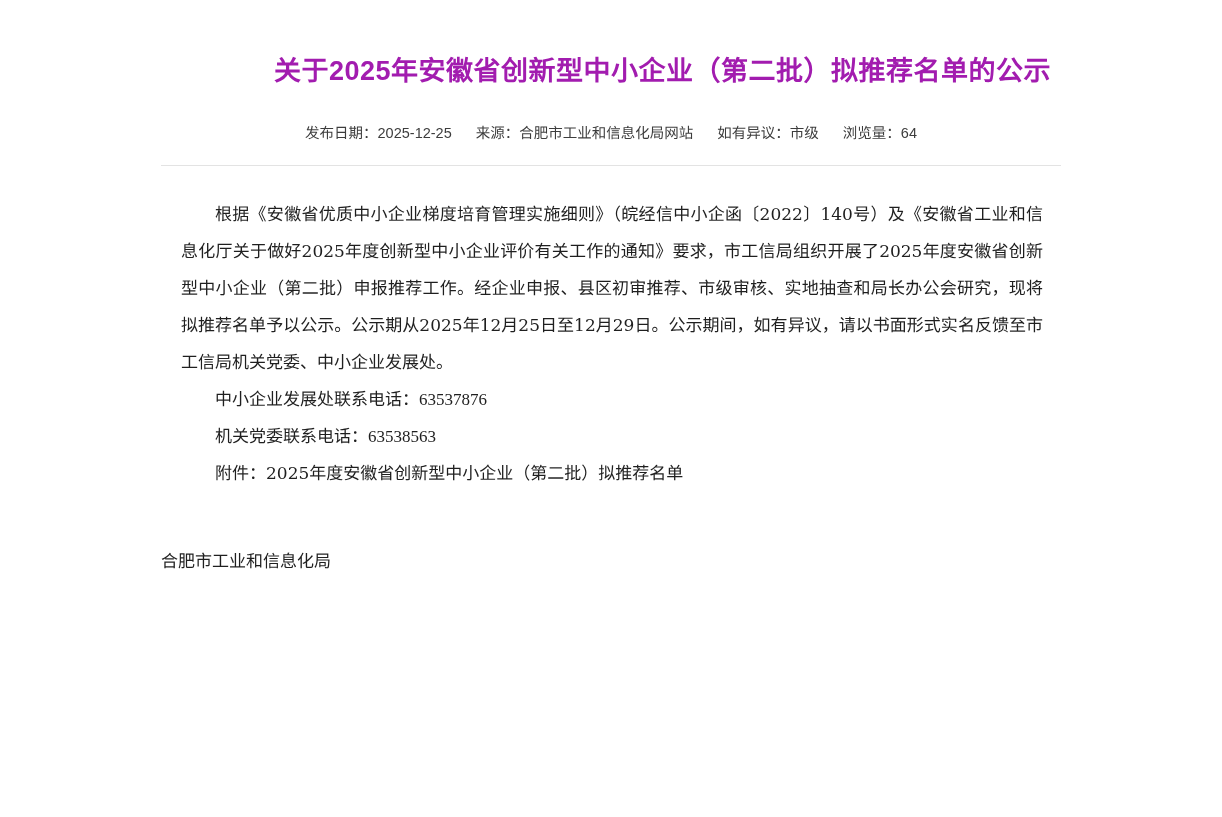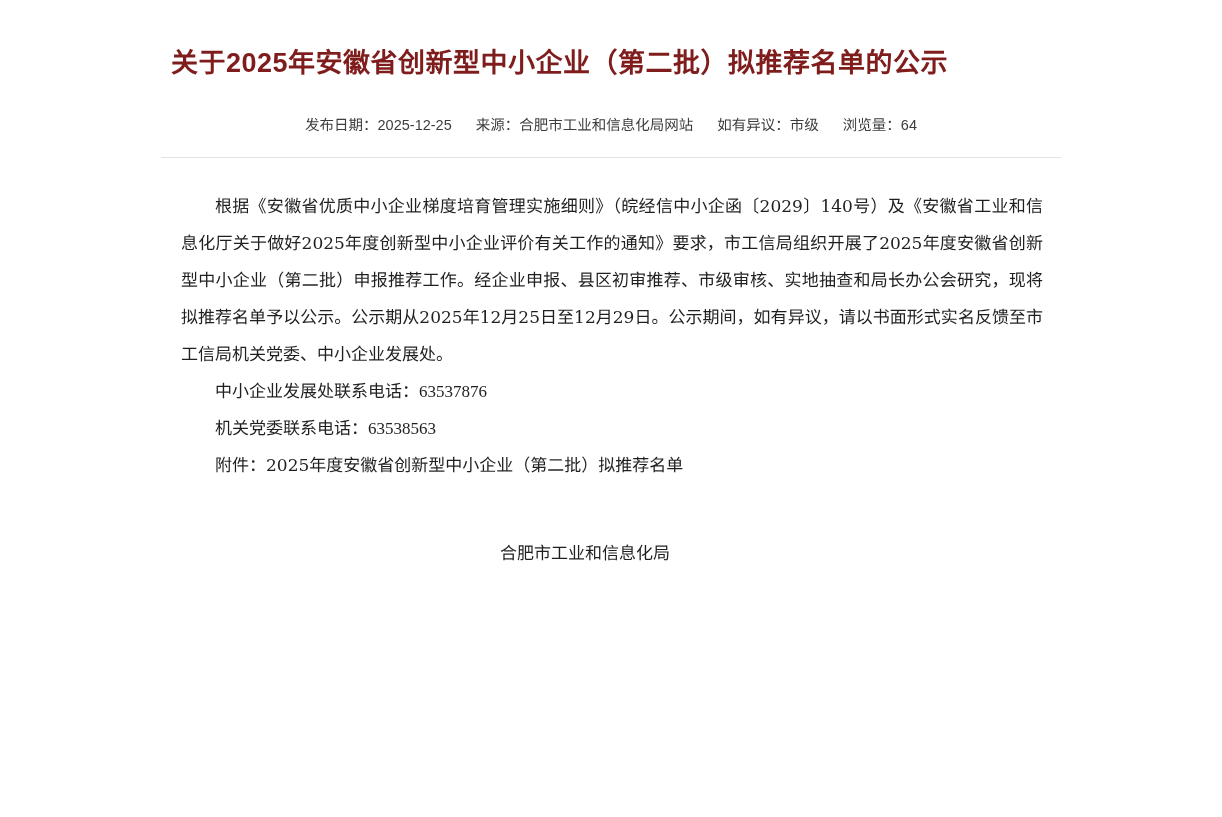--- a/index.html
+++ b/index.html
@@ -25,24 +25,24 @@
     width: 900px;
     margin: 0 auto;
     padding-top: 38px;
     box-sizing: border-box;
   }
   .title {
     font-family: "Liberation Sans", "DejaVu Sans", sans-serif;
     font-weight: bold;
     font-size: 27px;
     line-height: 42px;
-    text-align: left;
-    color: #7f1d1d;
+    text-align: right;
+    color: #a21caf;
     letter-spacing: 0.5px;
-    margin: 4px 0 0 0;
+    margin: 12px 0 0 0;
     padding: 0 10px;
   }
   .meta {
     margin-top: 30px;
     text-align: center;
     font-size: 14.5px;
     color: #3d3d3d;
     line-height: 22px;
     font-family: "Liberation Sans", "DejaVu Sans", sans-serif;
   }
@@ -78,21 +78,21 @@
   .phone-line {
     text-indent: 2em;
     font-family: Liberation Serif, serif;
   }
   .attachment {
     margin-top: 40px;
     text-indent: 2em;
   }
   .signature {
     margin-top: 50px;
-    text-align: center;
+    text-align: left;
     font-family: "DejaVu Serif", "Liberation Serif", serif;
     font-size: 17px;
     line-height: 39px;
     color: #1f1f1f;
     padding-right: 52px;
   }
   .signature div {
     white-space: nowrap;
   }
 </style>
@@ -107,21 +107,21 @@
     <div class="meta">
       <span class="meta-item"><span class="meta-label">发布日期：</span><span class="meta-value">2025-12-25</span></span>
       <span class="meta-item"><span class="meta-label">来源：</span><span class="meta-value">合肥市工业和信息化局网站</span></span>
       <span class="meta-item"><span class="meta-label">如有异议：</span><span class="meta-value">市级</span></span>
       <span class="meta-item"><span class="meta-label">浏览量：</span><span class="meta-value">64</span></span>
     </div>
 
     <div class="divider"></div>
 
     <div class="content">
-      <p>根据《安徽省优质中小企业梯度培育管理实施细则》（皖经信中小企函〔2029〕140号）及《安徽省工业和信息化厅关于做好2025年度创新型中小企业评价有关工作的通知》要求，市工信局组织开展了2025年度安徽省创新型中小企业（第二批）申报推荐工作。经企业申报、县区初审推荐、市级审核、实地抽查和局长办公会研究，现将拟推荐名单予以公示。公示期从2025年12月25日至12月29日。公示期间，如有异议，请以书面形式实名反馈至市工信局机关党委、中小企业发展处。</p>
+      <p>根据《安徽省优质中小企业梯度培育管理实施细则》（皖经信中小企函〔2022〕140号）及《安徽省工业和信息化厅关于做好2025年度创新型中小企业评价有关工作的通知》要求，市工信局组织开展了2025年度安徽省创新型中小企业（第二批）申报推荐工作。经企业申报、县区初审推荐、市级审核、实地抽查和局长办公会研究，现将拟推荐名单予以公示。公示期从2025年12月25日至12月29日。公示期间，如有异议，请以书面形式实名反馈至市工信局机关党委、中小企业发展处。</p>
       <p class="phone-line">中小企业发展处联系电话：63537876</p>
       <p class="phone-line">机关党委联系电话：63538563</p>
       <p class="attachment">附件：2025年度安徽省创新型中小企业（第二批）拟推荐名单</p>
     </div>
 
     <div class="signature">
       <div>合肥市工业和信息化局</div>
     </div>
 
   </div>

